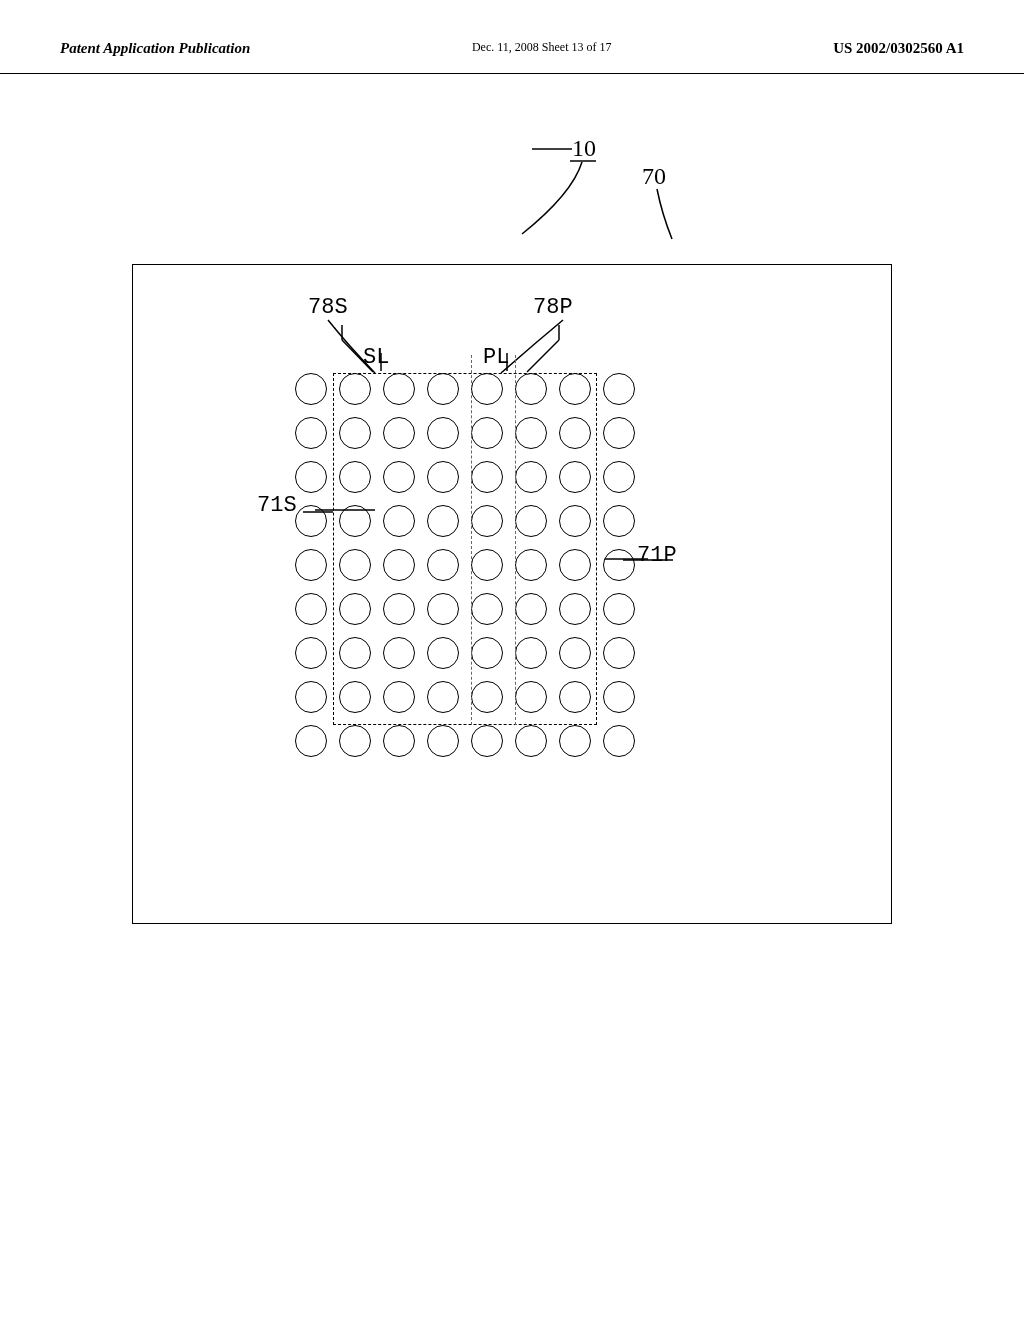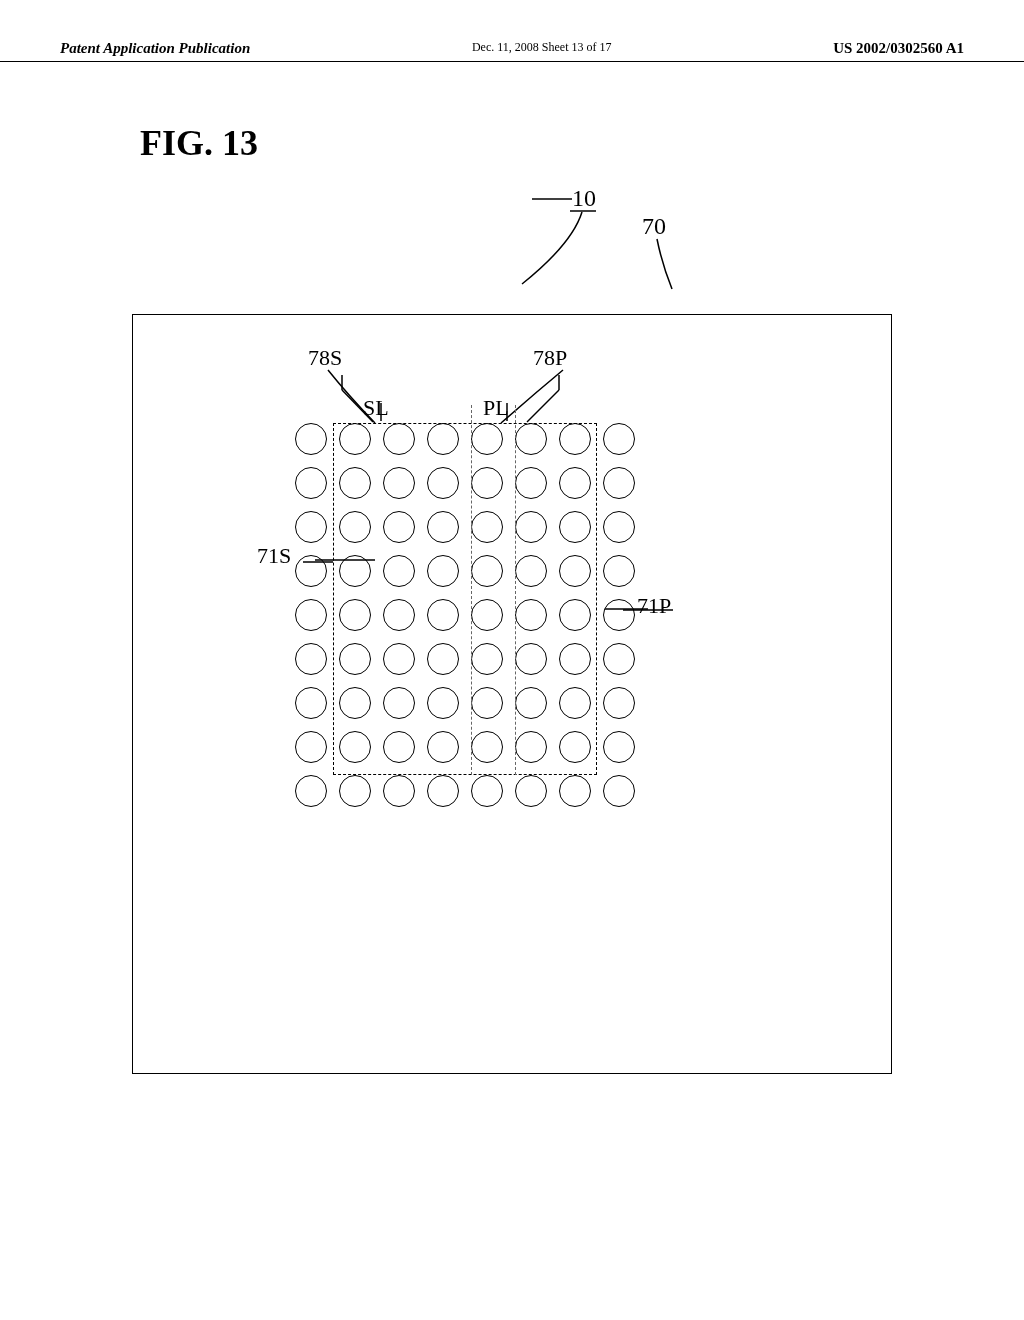--- a/index.html
+++ b/index.html
@@ -10,21 +10,21 @@
       font-family: 'Times New Roman', Times, serif;
       position: relative;
       overflow: hidden;
     }
 
     
     .header {
       display: flex;
       justify-content: space-between;
       align-items: flex-start;
-      padding: 40px 60px 4px 60px;
+      padding: 40px 60px 16px 60px;
       border-bottom: 1px solid #000;
       margin-bottom: 0;
     }
     .header-left {
       font-size: 15px;
       font-weight: bold;
       font-style: italic;
     }
     .header-center {
       font-size: 12px;
@@ -55,23 +55,24 @@
       position: relative;
       width: 860px;
       margin: 12px auto;
       margin-top: 20px;
     }
 
     
     .outer-box {
       border: 1.5px solid #000;
       width: 760px;
-      height: 760px;
+      height: 660px;
       position: relative;
       margin: 0 auto;
+      font-family: Liberation Mono, monospace;
     }
 
     
     .inner-dotted-box {
       position: absolute;
       border: 1.5px dashed #000;
     }
 
     .circle {
       width: 32px;
@@ -102,21 +103,20 @@
 <body>
 
 <div class="header">
   <div class="header-left">Patent Application Publication</div>
   <div class="header-center">Dec. 11, 2008  Sheet 13 of 17</div>
   <div class="header-right">US 2002/0302560 A1</div>
 </div>
 
 <div class="main-content">
 
-  <div class="fig-label">FIG. 13</div>
 
   <div class="diagram-area">
 
     <svg width="860" height="130" style="display:block; margin: 0 auto;">
 
       <text x="490" y="22" font-size="24" font-family="Times New Roman">10</text>
       <line x1="490" y1="15" x2="450" y2="15" stroke="#000" stroke-width="1.5"></line>
 
       <line x1="488" y1="27" x2="514" y2="27" stroke="#000" stroke-width="1.5"></line>
 

